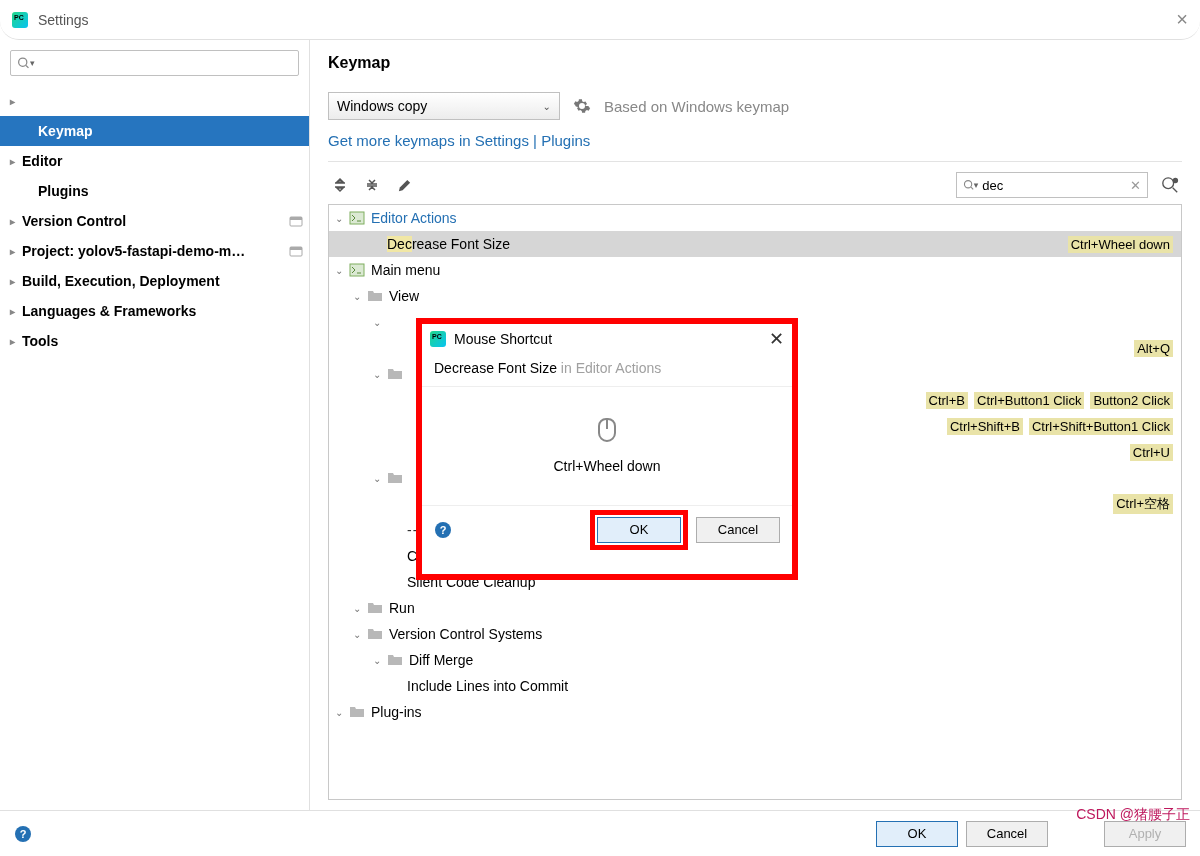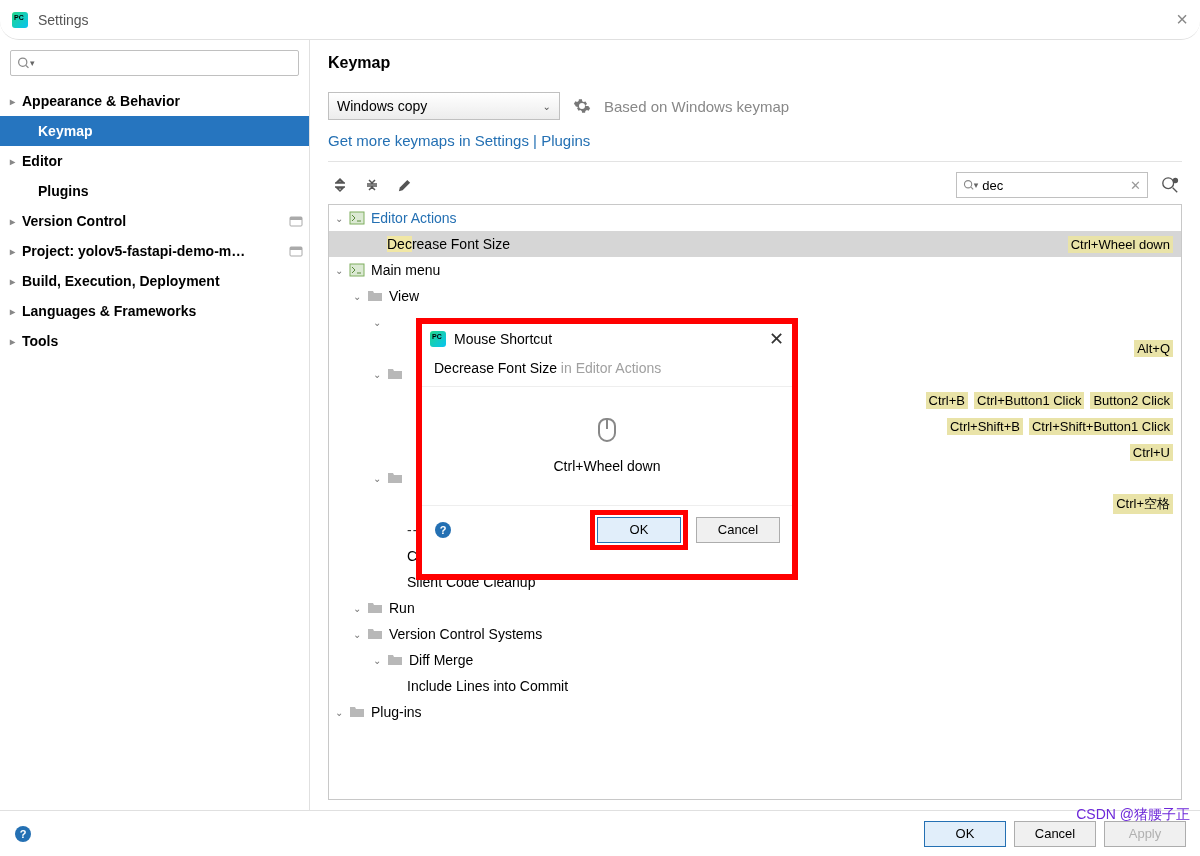--- a/index.html
+++ b/index.html
@@ -64,23 +64,23 @@
 .tree-label .hl { background: #f1e7a5; }
 .shortcuts { display: flex; gap: 6px; flex-wrap: wrap; justify-content: flex-end; }
 .shortcut { background: #e9e3a8; font-size: 13px; padding: 1px 3px; white-space: nowrap; }
 .dashes { letter-spacing: 1px; color: #333; }
 
 .footer { position: absolute; left: 0; right: 0; bottom: 0; border-top: 1px solid #e0e0e0; height: 46px; display: flex; align-items: center; padding: 0 14px; background: #fff; }
 .footer .help { width: 18px; height: 18px; cursor: pointer; }
 .footer .buttons { margin-left: auto; display: flex; gap: 8px; }
 .footer .btn { min-width: 82px; height: 26px; border: 1px solid #adadad; background: #f0f0f0; font-size: 13px; display: flex; align-items: center; justify-content: center; cursor: pointer; }
 .footer .btn.primary { background: #e1eefa; border-color: #2470b3; }
-.footer .btn.disabled { color: #b0b0b0; }
-
-.watermark { position: absolute; right: 10px; bottom: 32px; color: #6d28d9; font-size: 14px; pointer-events: none; }
+.footer .btn.disabled { color: #b0b0b0; margin-left: 48px; }
+
+.watermark { position: absolute; right: 10px; bottom: 32px; color: #be185d; font-size: 14px; pointer-events: none; }
 .modal-frame { position: absolute; left: 416px; top: 318px; width: 382px; height: 262px; border: 6px solid #ff0000; background: #fff; }
 .modal-title { display: flex; align-items: center; height: 30px; padding: 0 8px; font-size: 14px; }
 .modal-title .app-icon { width: 16px; height: 16px; background: linear-gradient(135deg,#21d789,#07c3f2); border-radius: 3px; margin-right: 8px; position: relative; }
 .modal-title .app-icon::after { content:"PC"; position:absolute; font-size:7px; color:#000; font-weight:700; top:2px; left:2px; }
 .modal-title .mx { margin-left: auto; font-size: 18px; color: #333; cursor: pointer; }
 .modal-sub { padding: 6px 12px 10px; font-size: 14px; border-bottom: 1px solid #eee; }
 .modal-sub .ctx { color: #a0a0a0; }
 .modal-body { display: flex; flex-direction: column; align-items: center; justify-content: center; height: 118px; }
 .mouse-icon { width: 18px; height: 24px; border: 2px solid #888; border-radius: 9px 9px 10px 10px; position: relative; margin-bottom: 16px; }
 .mouse-icon::before { content:""; position:absolute; top:0; left:50%; width:2px; height:9px; background:#888; transform:translateX(-50%);}
@@ -111,21 +111,20 @@
             <circle cx="7" cy="7" r="5" fill="none" stroke="#888" stroke-width="1.5"></circle>
             <line x1="11" y1="11" x2="14" y2="14" stroke="#888" stroke-width="1.5"></line>
           </svg>
         <span class="chev">▾</span>
         <input placeholder="" style="">
       </div>
     </div>
     <div class="nav" id="nav">
         <div class="nav-item bold">
           <span class="arrow">▸</span>
-          <span class="label">Appearance &amp; Behavior</span>
         </div>
         <div class="nav-item child bold selected">
           <span class="arrow"></span>
           <span class="label">Keymap</span>
         </div>
         <div class="nav-item bold">
           <span class="arrow">▸</span>
           <span class="label">Editor</span>
         </div>
         <div class="nav-item child bold">

